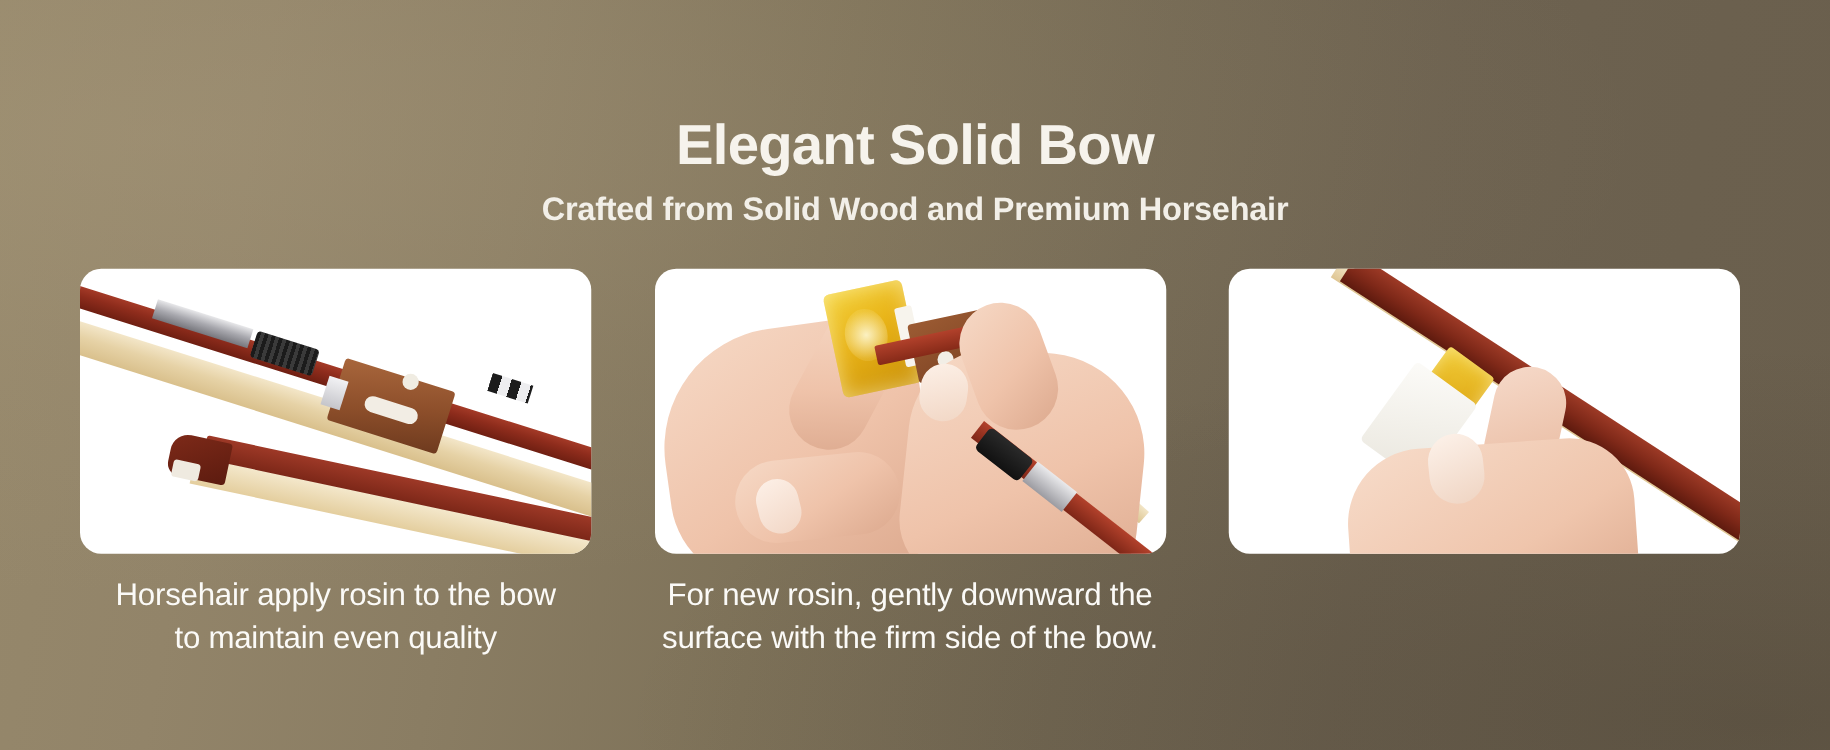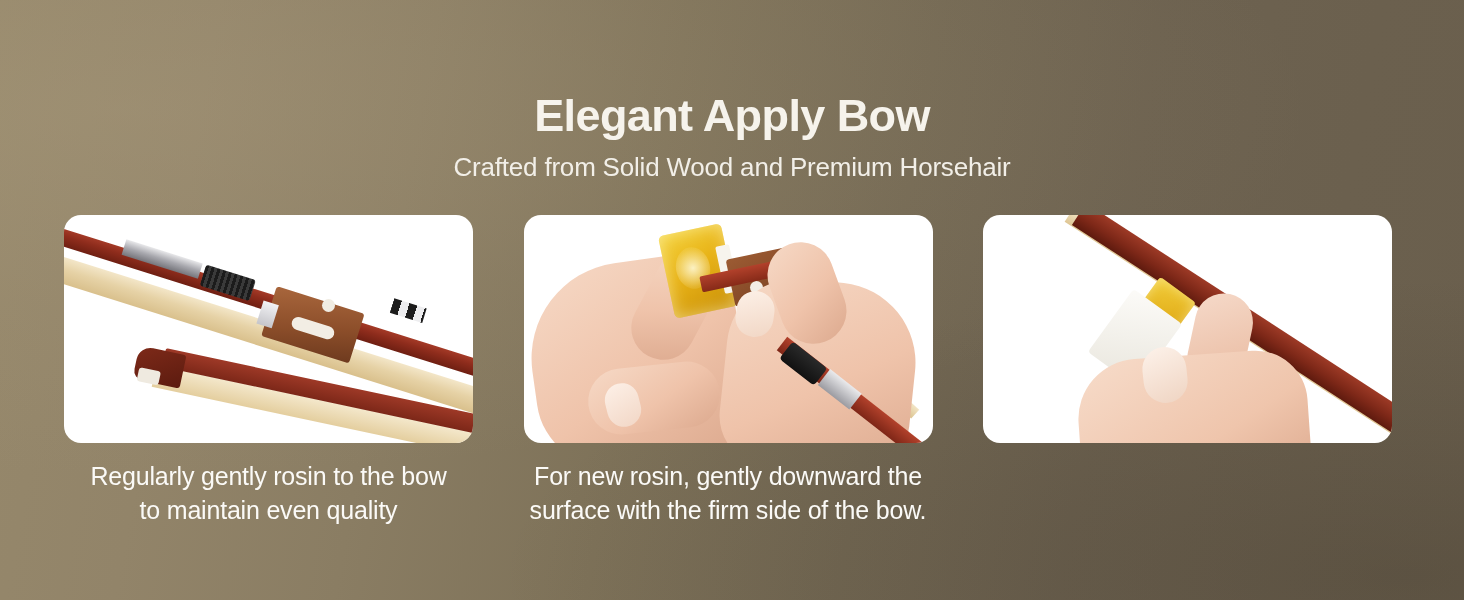--- a/index.html
+++ b/index.html
@@ -45,21 +45,21 @@
     font-size:45px;
     font-weight:bold;
     letter-spacing:-0.6px;
     color:#F6F3EC;
     line-height:1.06;
     white-space:nowrap;
   }
   #subtitle {
     margin-top:12px;
     font-size:26px;
-    font-weight:400;
+    font-weight:700;
     letter-spacing:-0.2px;
     color:#F2EFE8;
     line-height:1.2;
     white-space:nowrap;
   }
 
   
   #cards {
     position:absolute;
     left:64px; top:215px;
@@ -380,21 +380,21 @@
   }
 </style>
 </head>
 <body>
 
 <div id="banner">
 
   <div id="bg-sheen"></div>
 
   <div id="header">
-    <div id="title">Elegant Apply Bow</div>
+    <div id="title">Elegant Solid Bow</div>
     <div id="subtitle">Crafted from Solid Wood and Premium Horsehair</div>
   </div>
 
   <div id="cards">
 
     <div class="card">
       <div class="photo">
         <div class="p1-hair-a"></div>
         <div class="p1-stick"></div>
         <div class="p1-ferrule"></div>
@@ -403,21 +403,21 @@
         <div class="p1-slide"></div>
         <div class="p1-frog-slot"></div>
         <div class="p1-frog-eye"></div>
         <div class="p1-tipplate"></div>
         <div class="p2-hair-b"></div>
         <div class="p1-stick-b"></div>
         <div class="p1-tip-b"></div>
         <div class="p1-tipwhite-b"></div>
       </div>
       <div class="caption">
-        <div>Regularly gently rosin to the bow</div>
+        <div>Horsehair apply rosin to the bow</div>
         <div>to maintain even quality</div>
       </div>
     </div>
 
     <div class="card">
       <div class="photo">
         <div class="skin p2-hand-l"></div>
         <div class="skin p2-thumb-l"></div>
         <div class="p2-rosin"></div>
         <div class="p2-rosin-sheen"></div>

